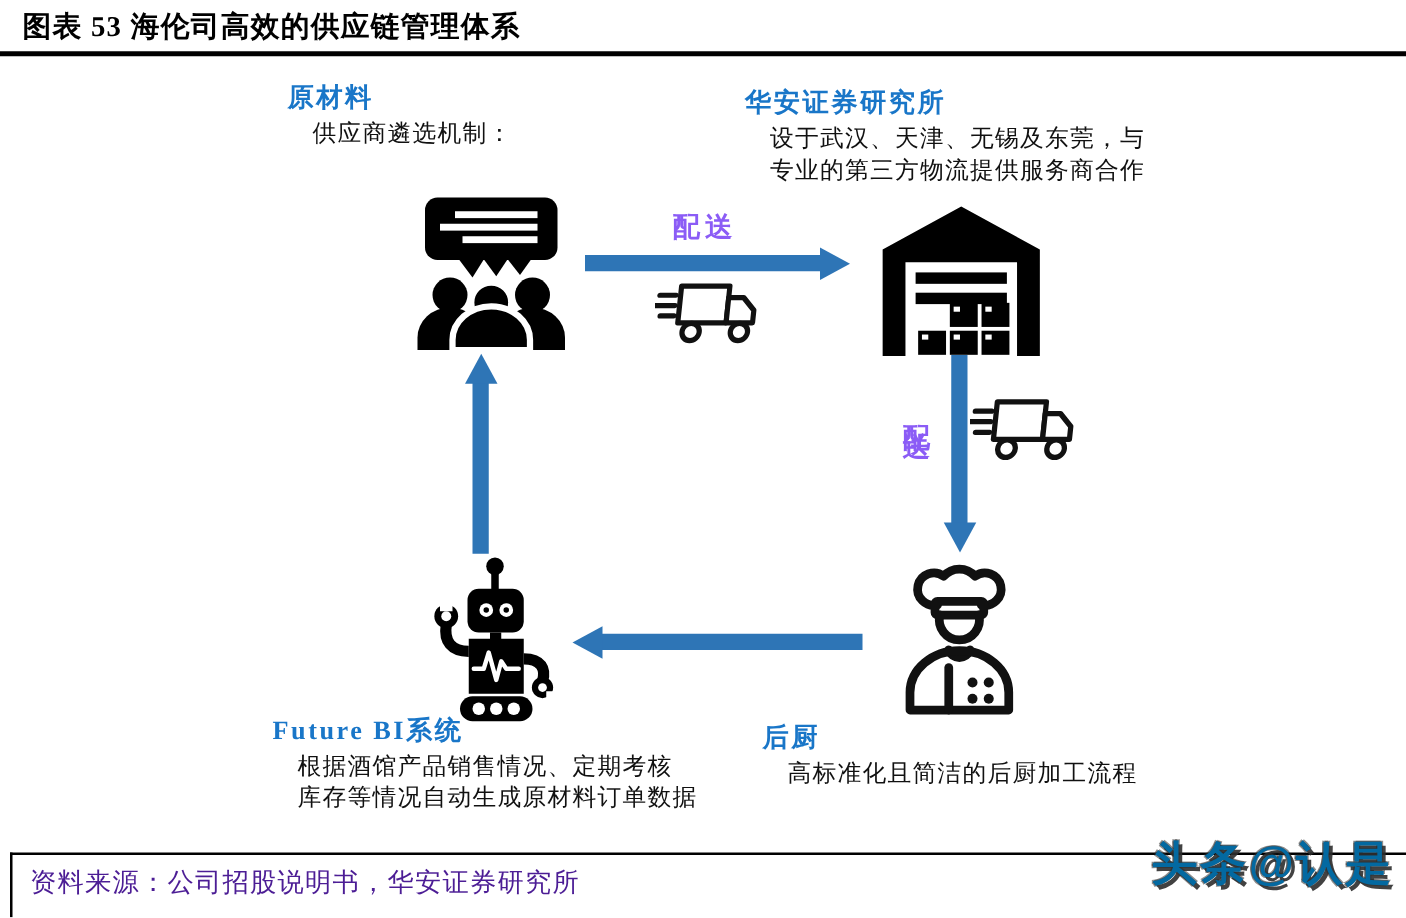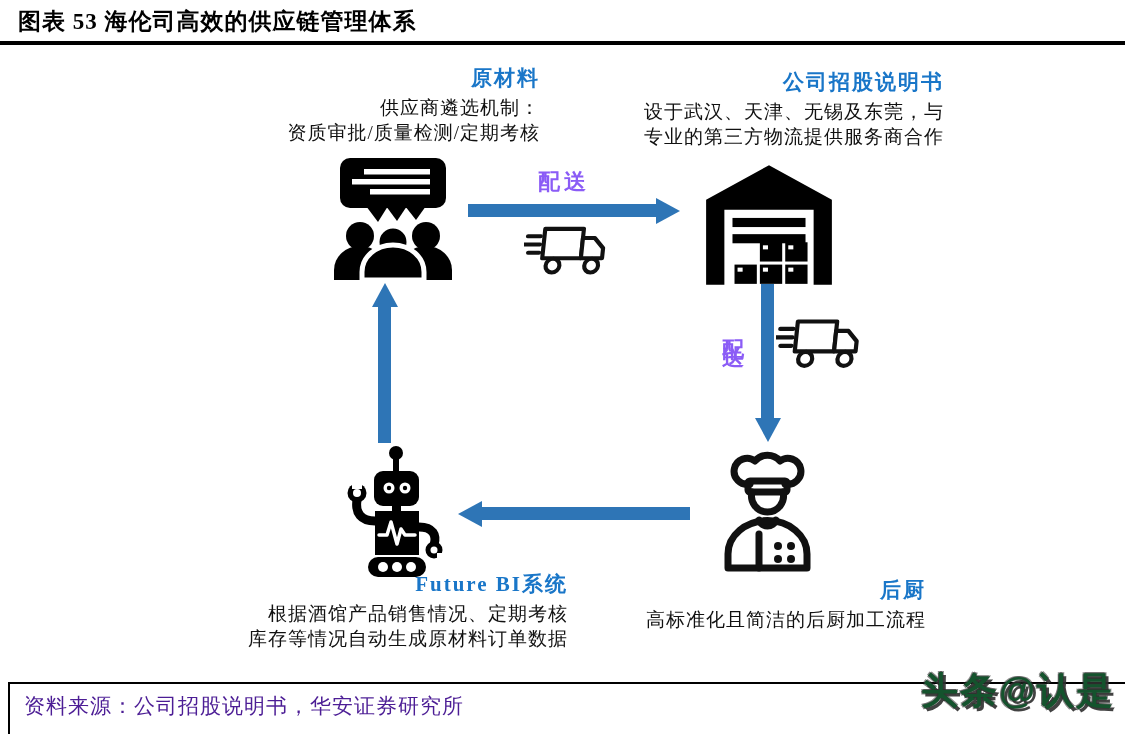--- a/index.html
+++ b/index.html
@@ -9,23 +9,23 @@
   }
 
   
   .fig-title {
     position:absolute; left:18px; top:6px; font-size:23px; font-weight:bold;
     color:#000; letter-spacing:1px;
   }
   .title-rule { position:absolute; left:0; top:41px; width:1125px; height:4px; background:#000; }
 
   
-  .node-text { position:absolute; text-align:right; color:#111;font-family:Liberation Serif, serif; }
+  .node-text { position:absolute; text-align:left; color:#111;font-family:Liberation Serif, serif; }
   .node-title { font-size:21px; font-weight:bold; color:#1976c8; letter-spacing:2px; margin-bottom:3px; }
-  .node-line  { font-size:19px; line-height:25px; letter-spacing:1px; }
+  .node-line  { font-size:19px; line-height:25px; letter-spacing:1px;margin-left:20px; }
   .nt-raw     { left:230px; top:64px;  width:310px; }
   .nt-wh      { left:596px; top:68px;  width:348px; }
   .nt-bi      { left:218px; top:570px; width:350px; }
   .nt-kitchen { left:610px; top:576px; width:316px; }
 
   
   .icon { position:absolute; }
   .ic-people    { left:330px; top:154px; width:126px; height:130px; }
   .ic-warehouse { left:698px; top:156px; width:142px; height:134px; }
   .ic-robot     { left:334px; top:444px; width:126px; height:134px; }
@@ -58,58 +58,57 @@
   .lbl-delivery { position:absolute; font-size:22px; font-weight:bold; color:#8b5cf6; }
   .lbl-top   { left:538px; top:167px; letter-spacing:4px; }
   .lbl-right { left:718px; top:322px; writing-mode:vertical-rl; text-orientation:upright; letter-spacing:6px; }
 
   
   .footer-rule { position:absolute; left:8px; top:682px; width:1117px; height:2px; background:#000; }
   .footer-tick { position:absolute; left:8px; top:682px; width:2px; height:52px; background:#000; }
   .source-line { position:absolute; left:24px; top:692px; font-size:21px; color:#4c1d95; letter-spacing:1px; }
   .watermark {
     position:absolute; right:10px; top:666px; font-size:37px; font-weight:bold;
-    font-family:"Liberation Sans","DejaVu Sans",sans-serif; color:#14532d; letter-spacing:2px;
+    font-family:"Liberation Sans","DejaVu Sans",sans-serif; color:#0369a1; letter-spacing:2px;
     text-shadow: 3px 3px 0 rgba(45,45,45,.9), -1px -1px 0 rgba(45,45,45,.55),
                  1px -1px 0 rgba(45,45,45,.55), -1px 1px 0 rgba(45,45,45,.55);
   }
 </style>
 </head>
 <body>
 
 <div class="canvas">
 
   <div class="fig-title">图表 53 海伦司高效的供应链管理体系</div>
   <div class="title-rule"></div>
 
   <div class="node-text nt-raw">
     <div class="node-title">原材料</div>
     <div class="node-line">供应商遴选机制：</div>
-    <div class="node-line">资质审批/质量检测/定期考核</div>
   </div>
   <svg class="icon ic-people" viewBox="0 0 126 126">
     <g fill="#000">
       <rect x="10" y="2" width="106" height="50" rx="10"></rect>
       <path d="M36 50 L48 66 L58 50 Z"></path>
       <path d="M56 50 L67 65 L77 50 Z"></path>
       <path d="M75 50 L86 64 L96 50 Z"></path>
       <rect x="34" y="13" width="66" height="5.5" fill="#fff"></rect>
       <rect x="22" y="23" width="78" height="5.5" fill="#fff"></rect>
       <rect x="40" y="33" width="60" height="5.5" fill="#fff"></rect>
       <circle cx="30" cy="80" r="14"></circle>
       <circle cx="96" cy="80" r="14"></circle>
       <path d="M4 124 v-10 a26 24 0 0 1 52 0 v10 z"></path>
       <path d="M70 124 v-10 a26 24 0 0 1 52 0 v10 z"></path>
       <circle cx="63" cy="86" r="16" stroke="#fff" stroke-width="5"></circle>
       <path d="M32 124 v-8 a31 27 0 0 1 62 0 v8 z" stroke="#fff" stroke-width="5"></path>
     </g>
   </svg>
 
   <div class="node-text nt-wh">
-    <div class="node-title">公司招股说明书</div>
+    <div class="node-title">华安证券研究所</div>
     <div class="node-line">设于武汉、天津、无锡及东莞，与</div>
     <div class="node-line">专业的第三方物流提供服务商合作</div>
   </div>
   <svg class="icon ic-warehouse" viewBox="0 0 140 130">
     <g fill="#000">
       <path d="M8 126 V42 L70 8 L132 42 V126 H114 V52 H26 V126 Z"></path>
       <rect x="34" y="60" width="72" height="9"></rect>
       <rect x="34" y="76" width="72" height="9"></rect>
       <g>
         <rect x="61" y="84" width="22" height="19"></rect>

